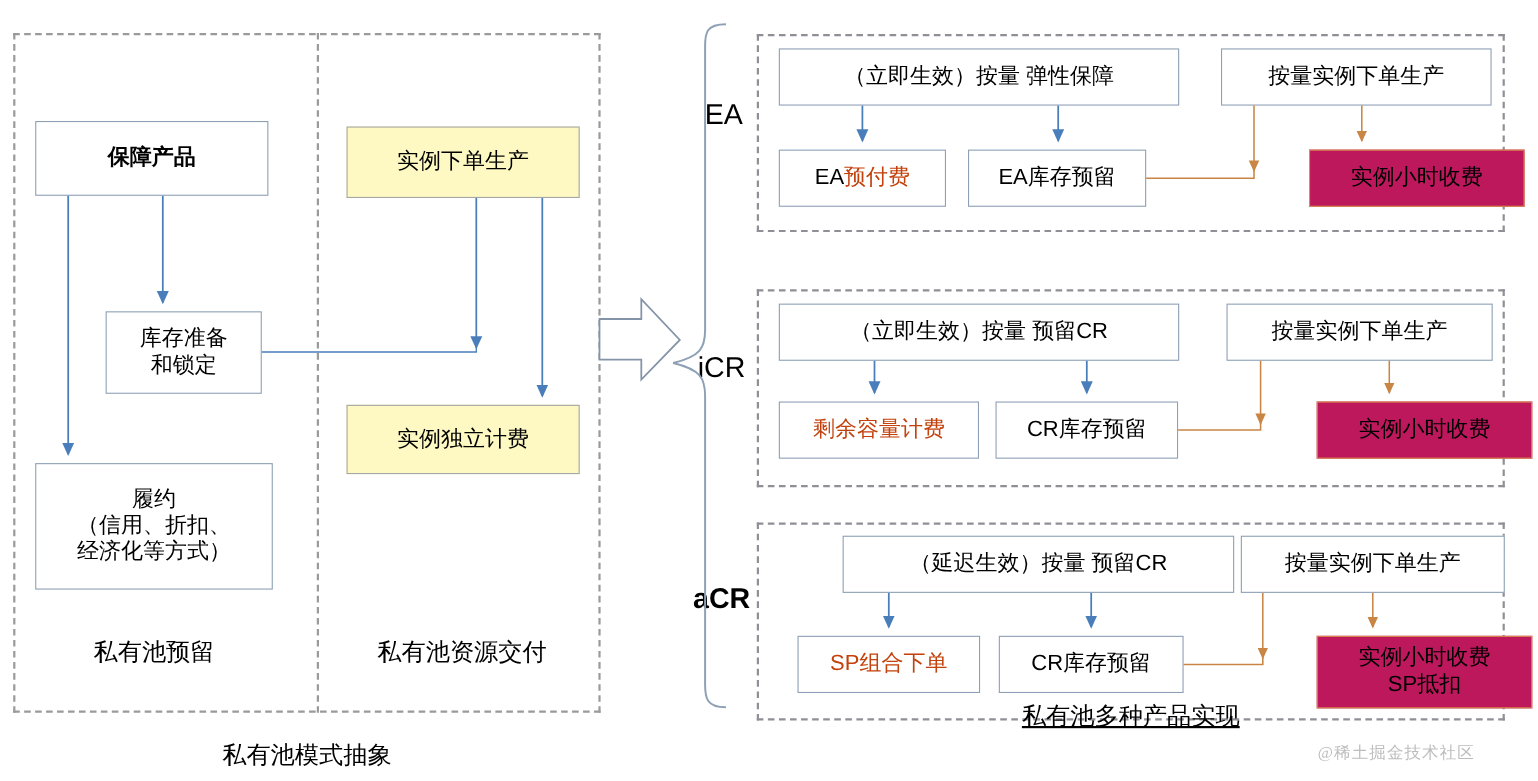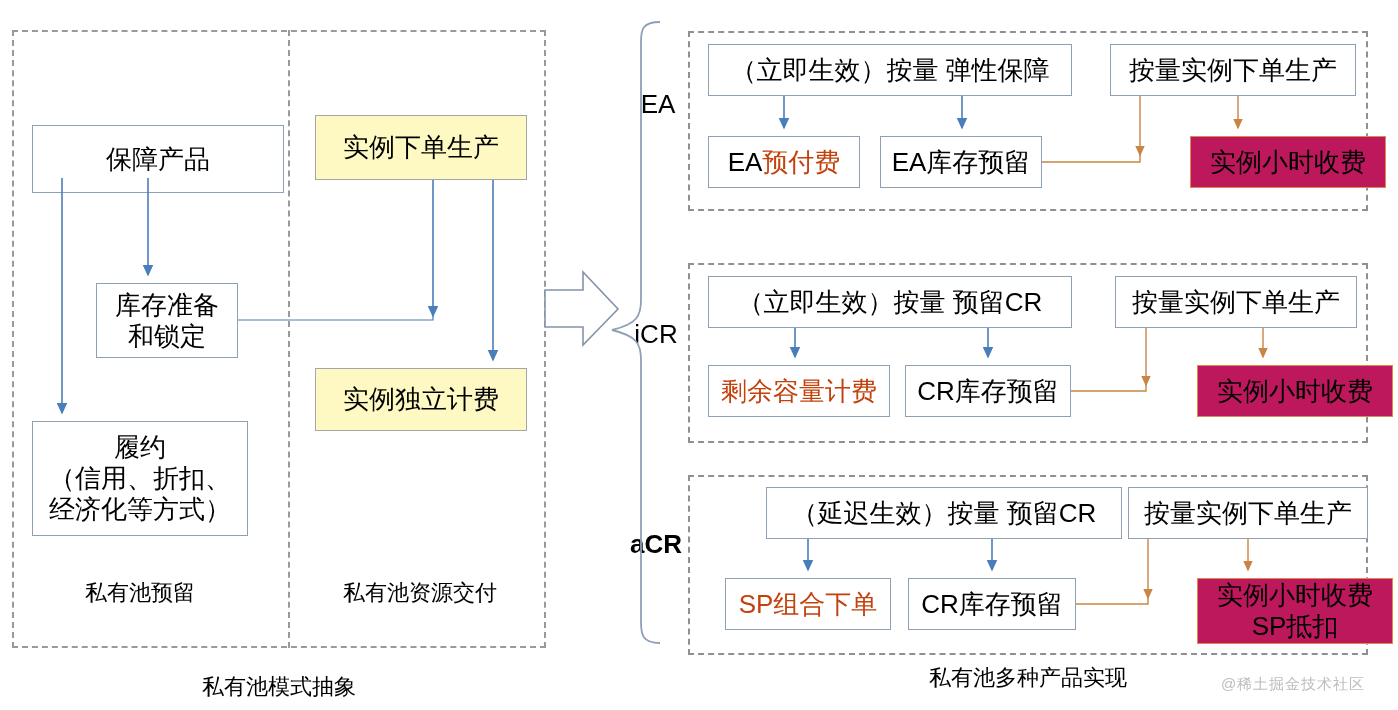--- a/index.html
+++ b/index.html
@@ -12,21 +12,21 @@
   .dash-panel{border:2px dashed #9a9a9a;}
   .dash-sub{border:2px dashed #8f8f96;}
   .dash-divider{border-left:2px dashed #9a9a9a;}
 
   
   .node{
     border:1.5px solid #8ea0b5;
     background:#ffffff;
     display:flex;align-items:center;justify-content:center;
     line-height:1.18;
-    font-size:26px;color:#000;
+    font-size:20px;color:#000;
   }
   .node.gray{background:#fef9c3;border-color:#a6a6a6;}
   .node.orange{background:#be185d;border-color:#d98c4e;margin-left:32px;}
   .node .red{color:#c2410c;}
 
   
   .lbl{display:flex;align-items:center;justify-content:center;text-align:center;color:#000;}
   .caption{font-size:22px;}
   .section-tag{font-size:26px;}
   .bottom-title{font-size:22px;}
@@ -35,21 +35,21 @@
   svg.overlay{position:absolute;left:0;top:0;width:1398px;height:710px;pointer-events:none;}
 </style>
 </head>
 <body>
 
 <div id="stage">
 
   <div class="abs dash-panel" style="left:12px;top:30px;width:534px;height:618px;"></div>
   <div class="abs dash-divider" style="left:288px;top:30px;width:0;height:618px;"></div>
 
-  <div class="abs node" style="left:32px;top:125px;width:252px;height:68px;">
+  <div class="abs node" style="left:32px;top:110px;width:212px;height:68px;font-weight:bold;">
     <span>保障产品</span>
   </div>
 
   <div class="abs node gray" style="left:315px;top:115px;width:212px;height:65px;">
     <span>实例下单生产</span>
   </div>
 
   <div class="abs node" style="left:96px;top:283px;width:142px;height:75px;flex-direction:column;">
     <span>库存准备</span>
     <span>和锁定</span>
@@ -137,25 +137,25 @@
       <span class="red">SP组合下单</span>
   </div>
   <div class="abs node" style="left:908px;top:578px;width:168px;height:52px;">
     <span>CR库存预留</span>
   </div>
   <div class="abs node orange" style="left:1165px;top:578px;width:196px;height:66px;flex-direction:column;">
     <span>实例小时收费</span>
     <span>SP抵扣</span>
   </div>
 
-  <div class="abs lbl bottom-title" style="left:688px;top:663px;width:680px;height:30px;">
+  <div class="abs lbl bottom-title" style="left:688px;top:636px;width:680px;height:30px;text-decoration:underline;">
     <span>私有池多种产品实现</span>
   </div>
 
-  <div class="abs lbl watermark" style="left:1198px;top:672px;width:190px;height:24px;justify-content:center;">
+  <div class="abs lbl watermark" style="left:1198px;top:672px;width:190px;height:24px;justify-content:flex-start;font-family:Liberation Serif, serif;">
     <span>@稀土掘金技术社区</span>
   </div>
 
   <svg class="overlay" viewBox="0 0 1398 710">
     <defs>
       <marker id="ah-blue" markerWidth="9" markerHeight="9" refX="6.5" refY="4" orient="auto">
         <path d="M0,0.6 L7.5,4 L0,7.4 Z" fill="#4a7ebb"></path>
       </marker>
       <marker id="ah-orange" markerWidth="9" markerHeight="9" refX="6.5" refY="4" orient="auto">
         <path d="M0,0.6 L7.5,4 L0,7.4 Z" fill="#c98544"></path>

